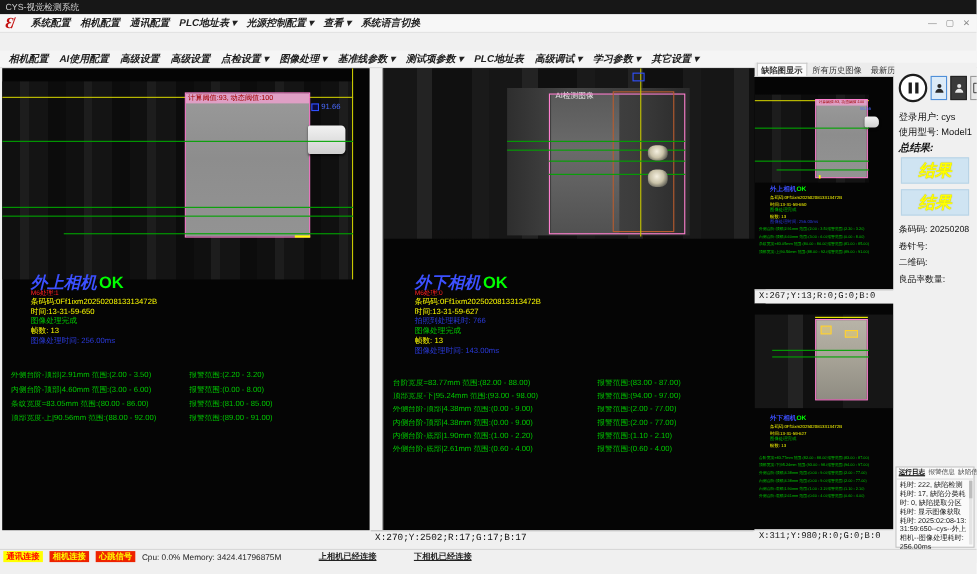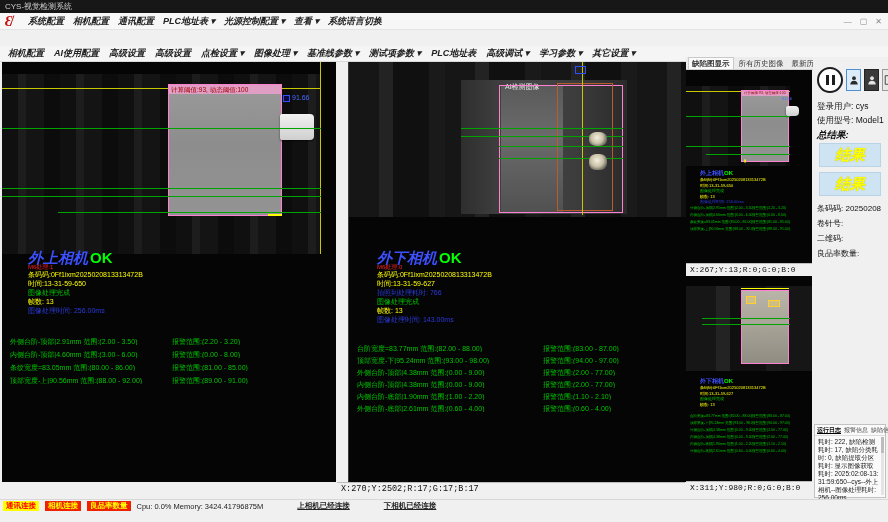--- a/index.html
+++ b/index.html
@@ -373,19 +373,19 @@
     </div>
     <div class="logbody">耗时: 222, 缺陷检测耗时: 17, 缺陷分类耗时: 0, 缺陷提取分区耗时: 显示图像获取耗时: 2025:02:08-13:31:59:650--cys--外上相机--图像处理耗时: 256.00ms</div>
     <div class="logscroll">
         <i></i>
       </div>
   </div>
 
   <div class="abs statusbar">
     <span class="badge b0">通讯连接</span>
     <span class="badge b1">相机连接</span>
-    <span class="badge b2">良品率数量</span>
+    <span class="badge b2">心跳信号</span>
     <span class="sbtext">Cpu: 0.0% Memory: 3424.41796875M</span>
     <span class="sbcam">上相机已经连接</span>
     <span class="sbcam">下相机已经连接</span>
   </div>
 
 </div>
 
 </body></html>

